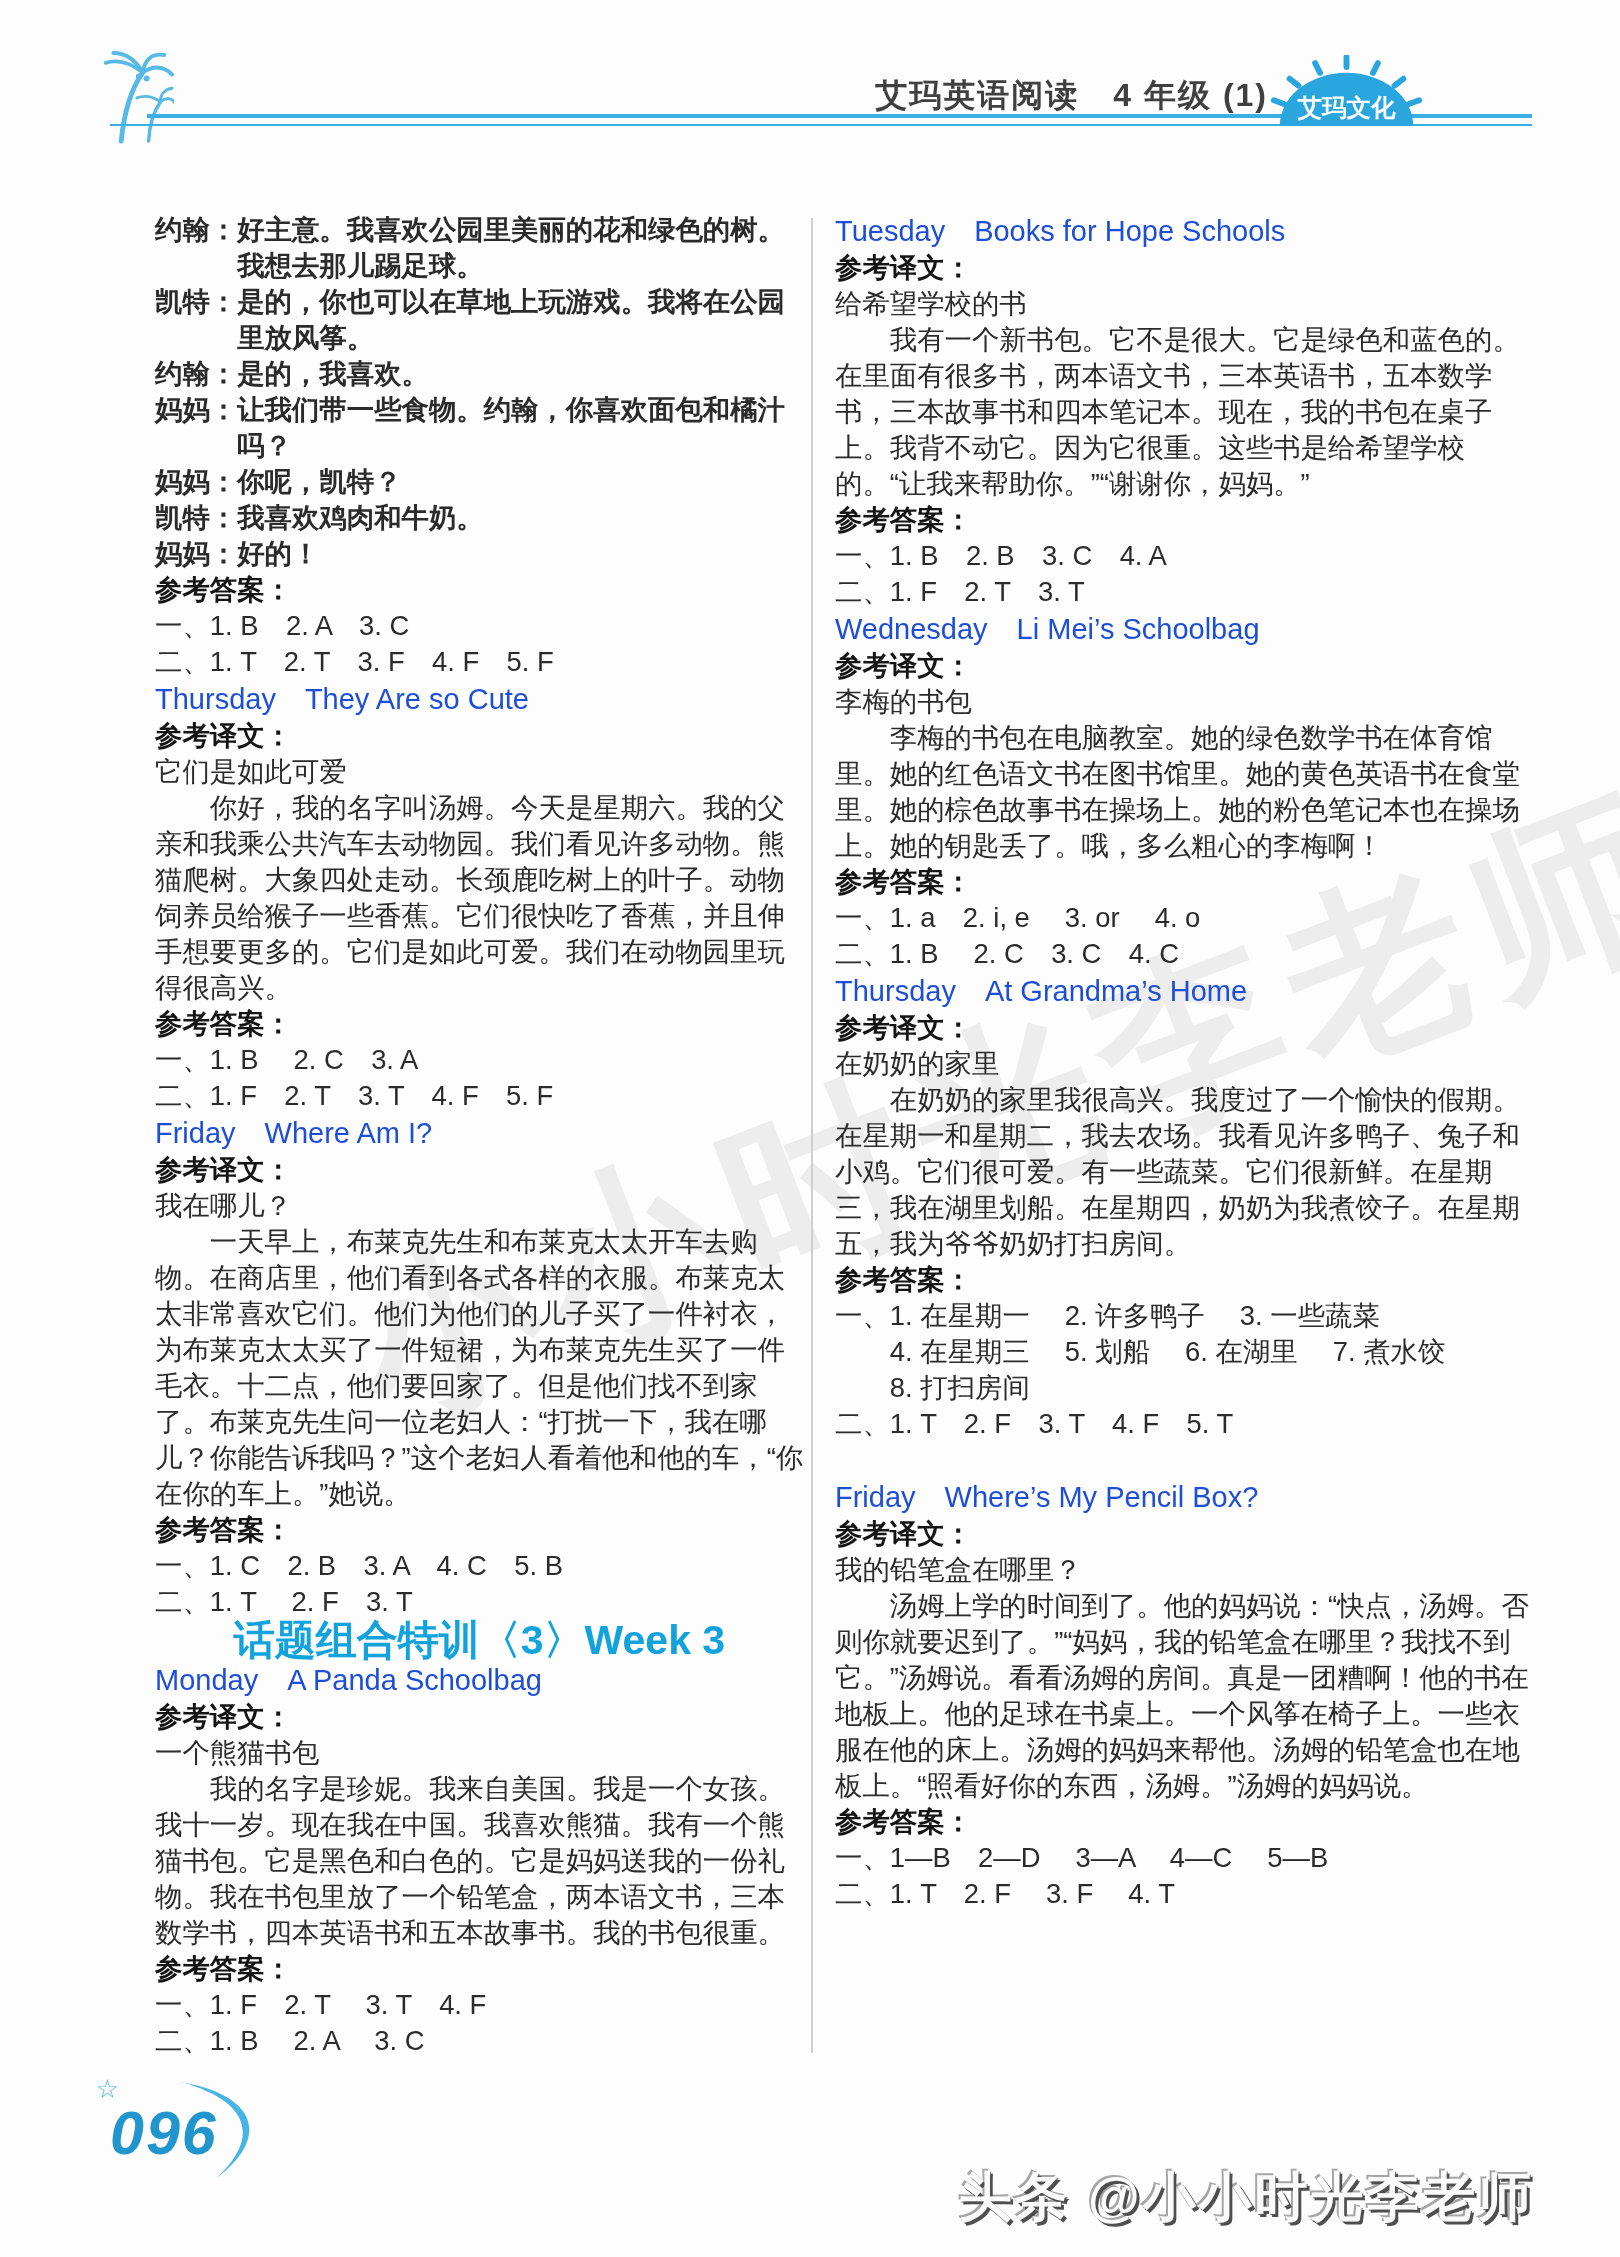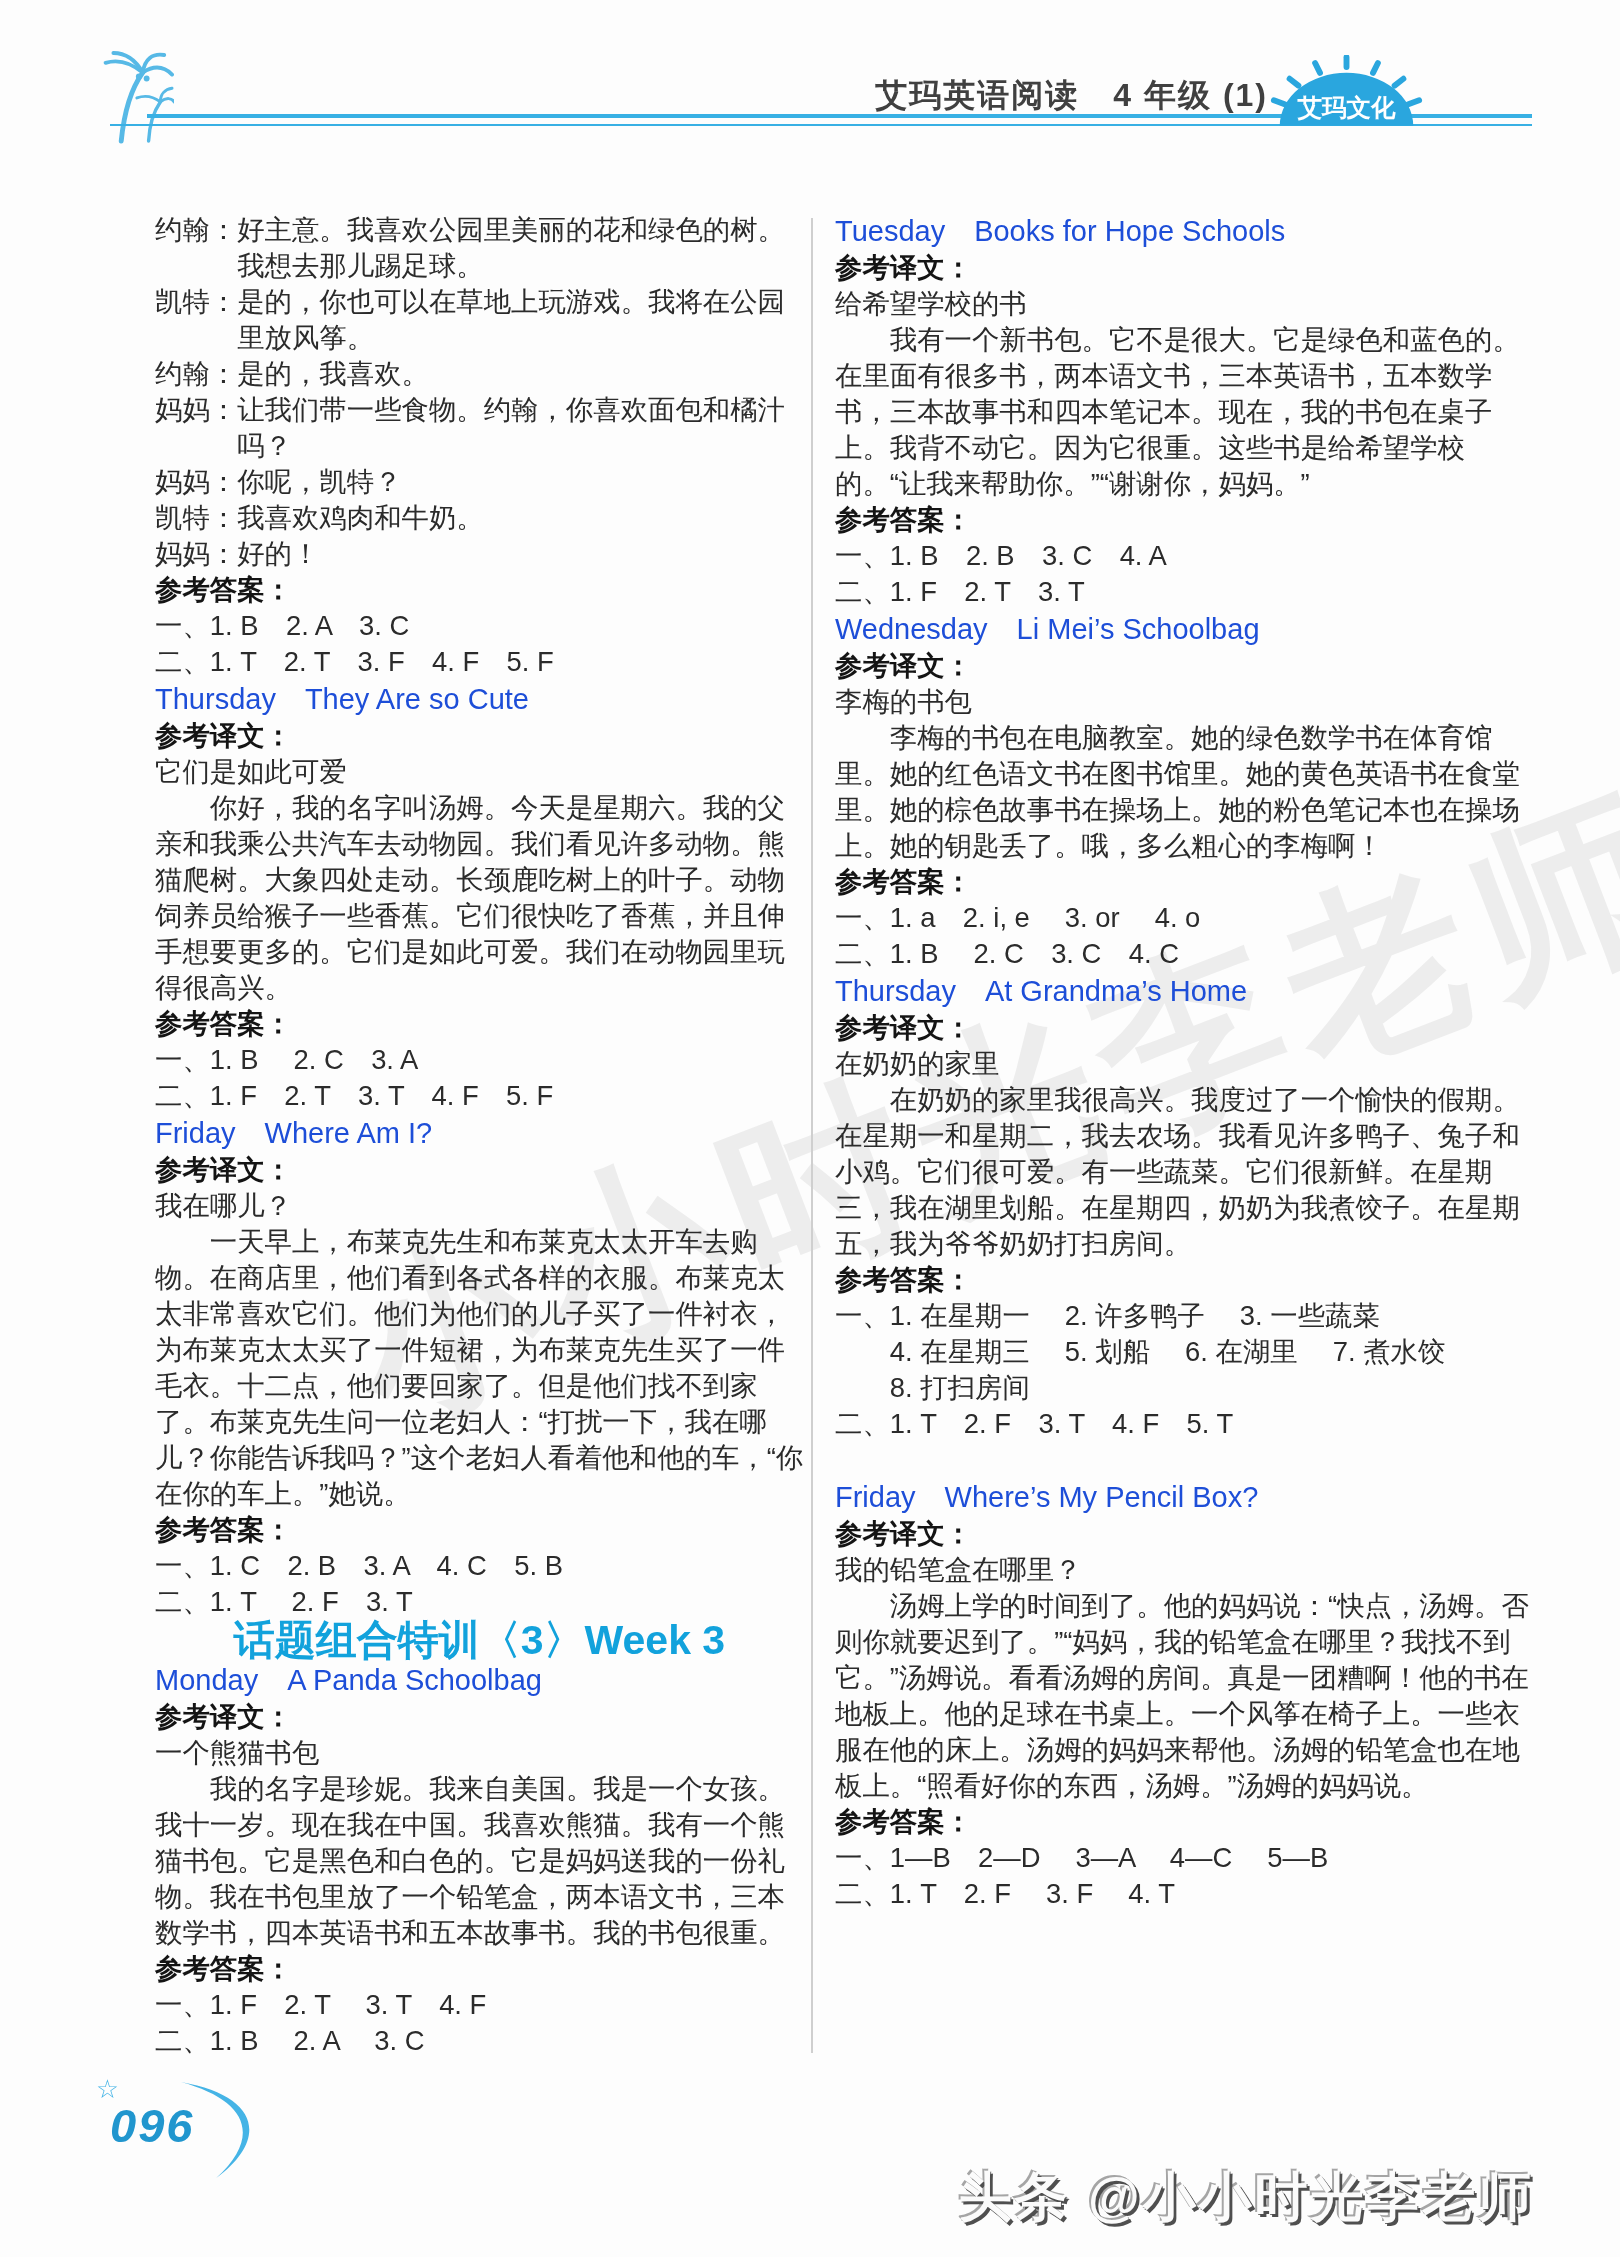--- a/index.html
+++ b/index.html
@@ -18,41 +18,41 @@
   }
   .rule-a { position:absolute; top:114px; left:147px; right:88px; height:3.9px; background:#38b0e4; }
   .rule-b { position:absolute; top:124px; left:110px; right:88px; height:2px; background:#38b0e4; }
   .sun-badge { position:absolute; left:1268px; top:55px; }
   
   .col { position:absolute; top:212px; font-size:27.4px; line-height:36px; }
   .col-left  { left:155px; width:649px; }
   .col-right { left:835px; width:700px; }
   .divider { position:absolute; left:811px; top:218px; width:2px; height:1835px; background:#cfcfcf; }
   p { margin:0; }
-  .dialogue { padding-left:3em; text-indent:-3em; }
+  .dialogue { padding-left:3em; text-indent:-3em;font-weight:bold; }
   .label { font-weight:bold; color:#141414; }
   .answer { white-space:pre-wrap; }
   .heading { color:#1d4ed8; font-size:29px; line-height:36px; font-weight:500; white-space:pre-wrap; margin:1px 0; }
   .center { text-align:left; }
   .para { text-indent:2em; }
   .section { color:#12a2dc; font-weight:bold; font-size:41px; line-height:41px; text-align:center; }
   .spacer { height:36px; }
   
   .watermark {
     position:absolute; left:314px; top:1245px;
     font-size:186px; font-weight:bold; letter-spacing:13.7px; white-space:nowrap;
     color:rgba(100,100,100,0.10);
     transform:rotate(-21deg); transform-origin:left top;
     pointer-events:none;
   }
   
   .footer-star { position:absolute; left:96px; top:2074px; font-size:25.5px; color:#45b4e6; }
   .page-num {
     position:absolute; left:110px; top:2098px;
-    font-size:47px; font-style:italic; font-weight:600; color:#2196ce; letter-spacing:2px;
+    font-size:61px; font-style:italic; font-weight:600; color:#2196ce; letter-spacing:2px;
   }
   .swoosh { position:absolute; left:173px; top:2080px; }
   .credit {
     position:absolute; right:86px; top:2162px;
     font-size:53px; font-weight:bold; letter-spacing:2.9px;
     color:#fbfbfb;
     text-shadow:2.9px 2.9px 0 #4f4f4f, -2px -2px 0 #a5a5a5, 1px 1px 0 #6e6e6e;
   }
 </style>
 </head>

